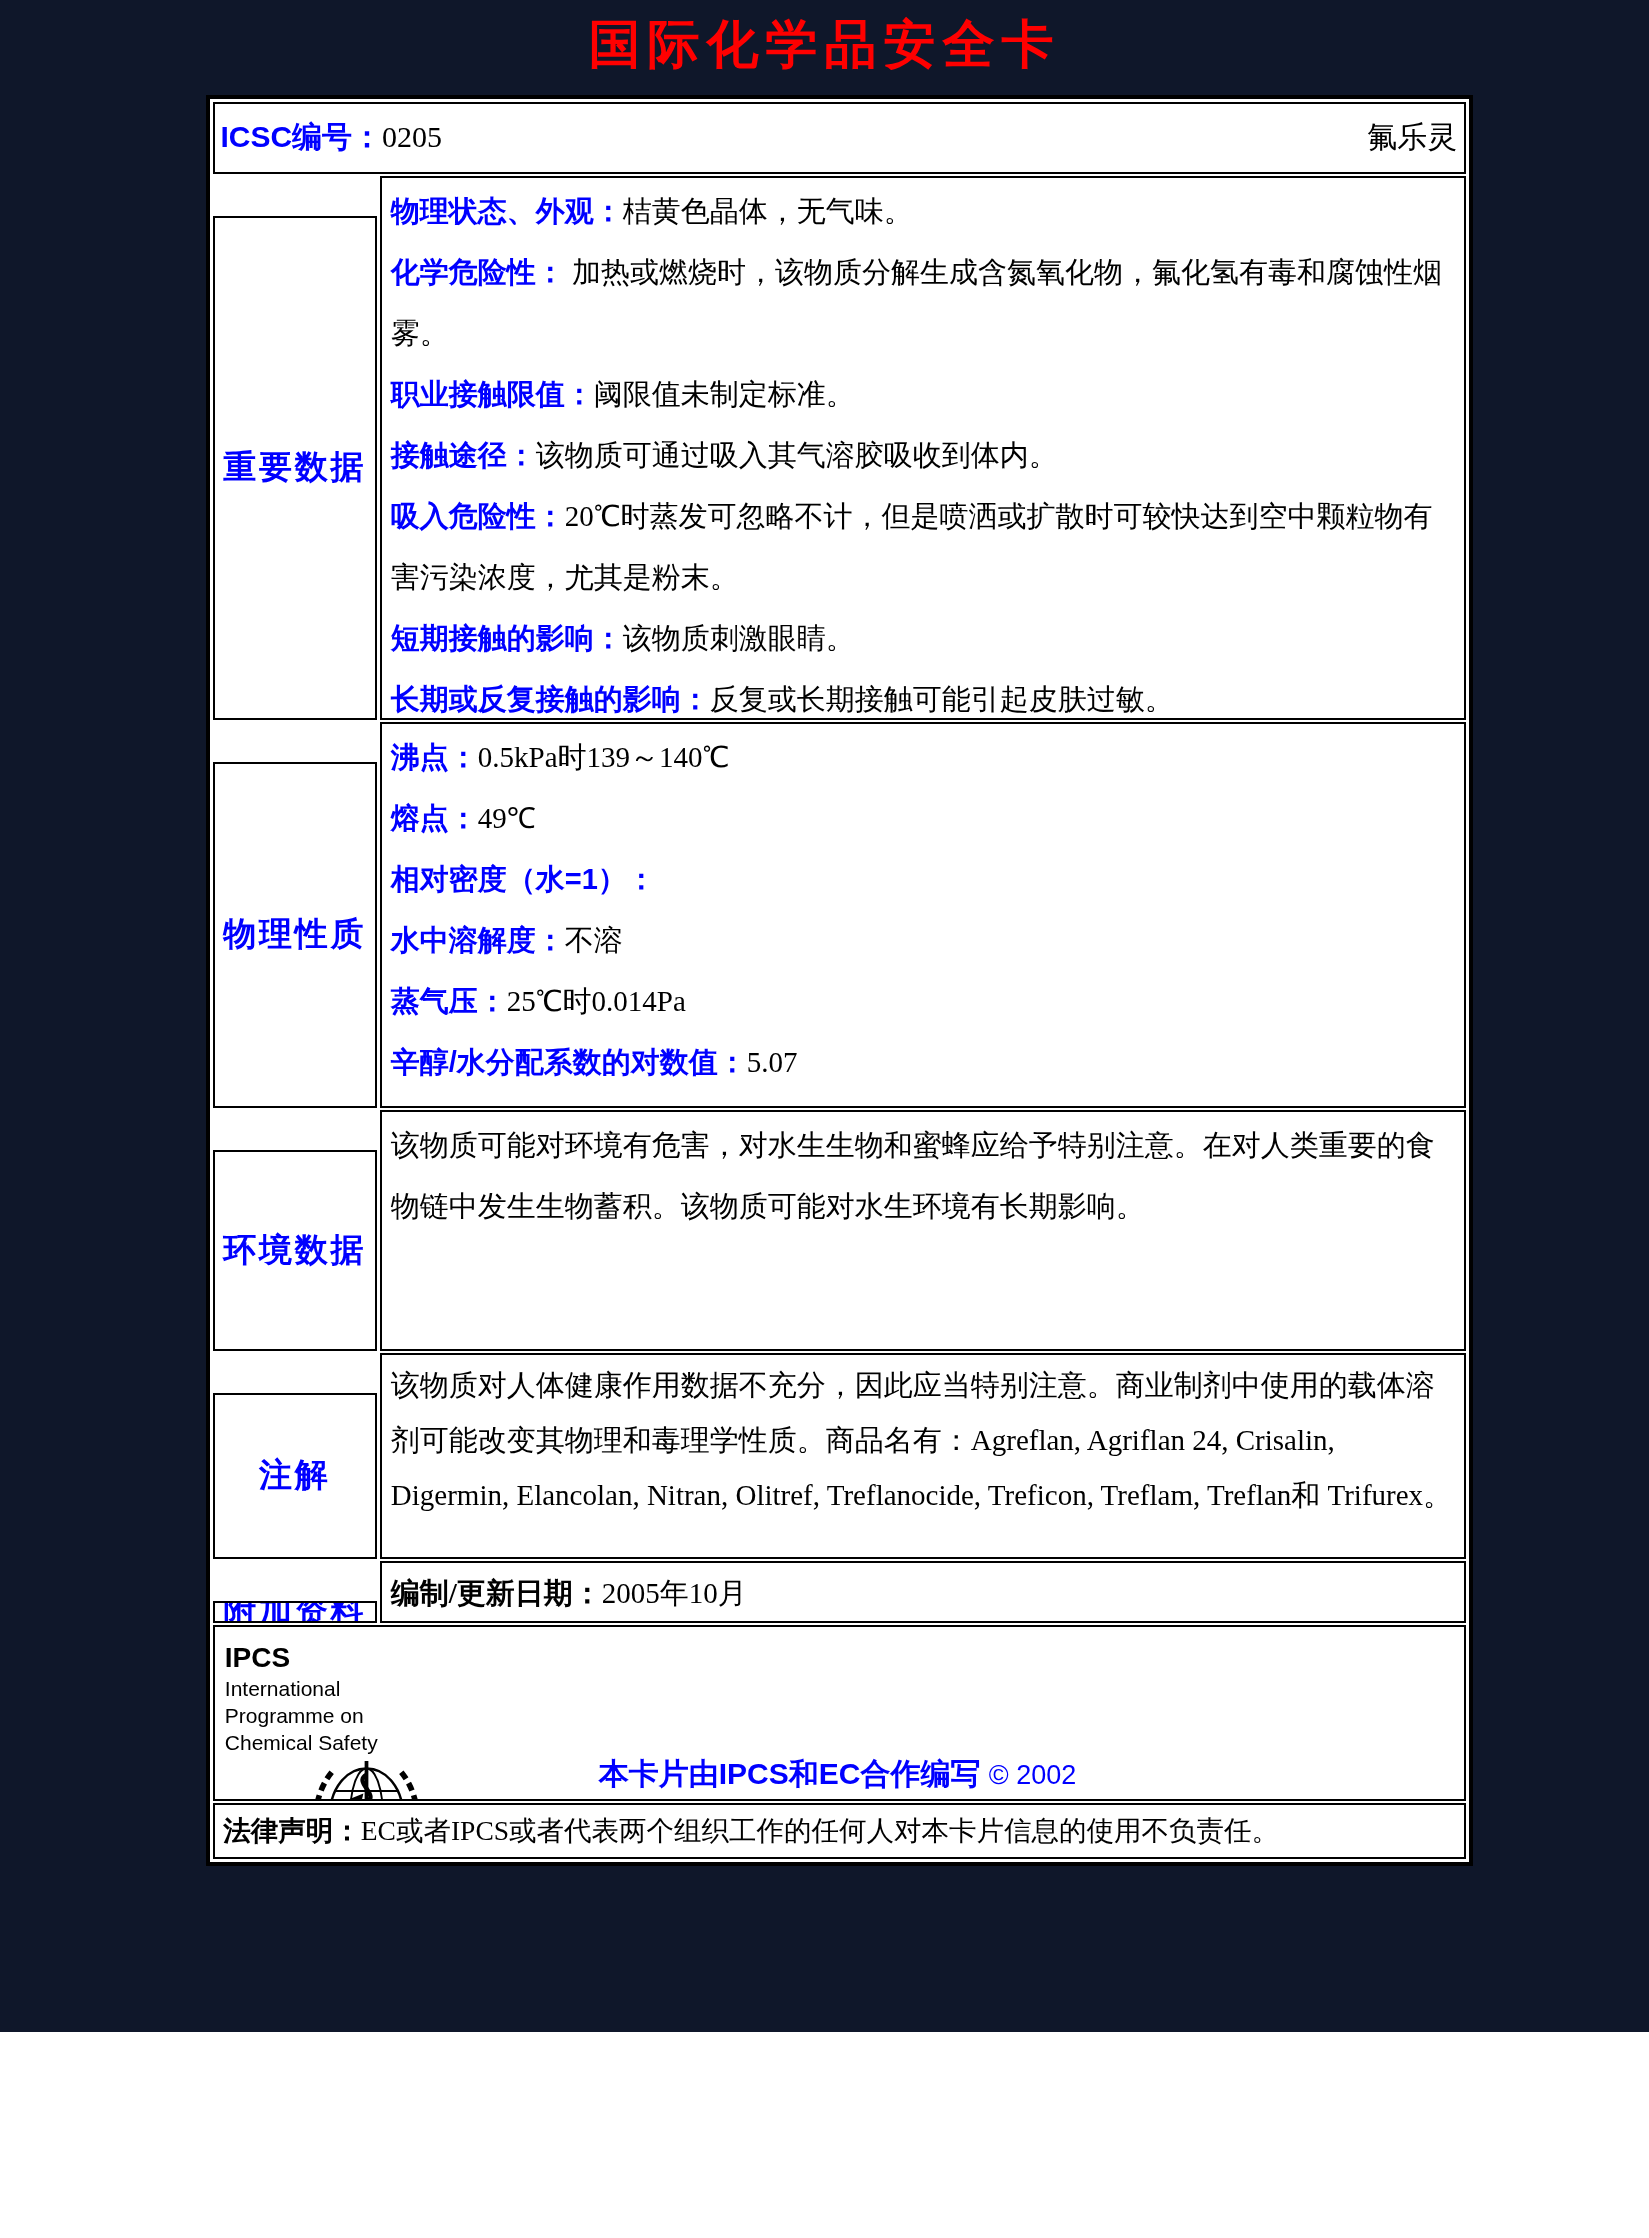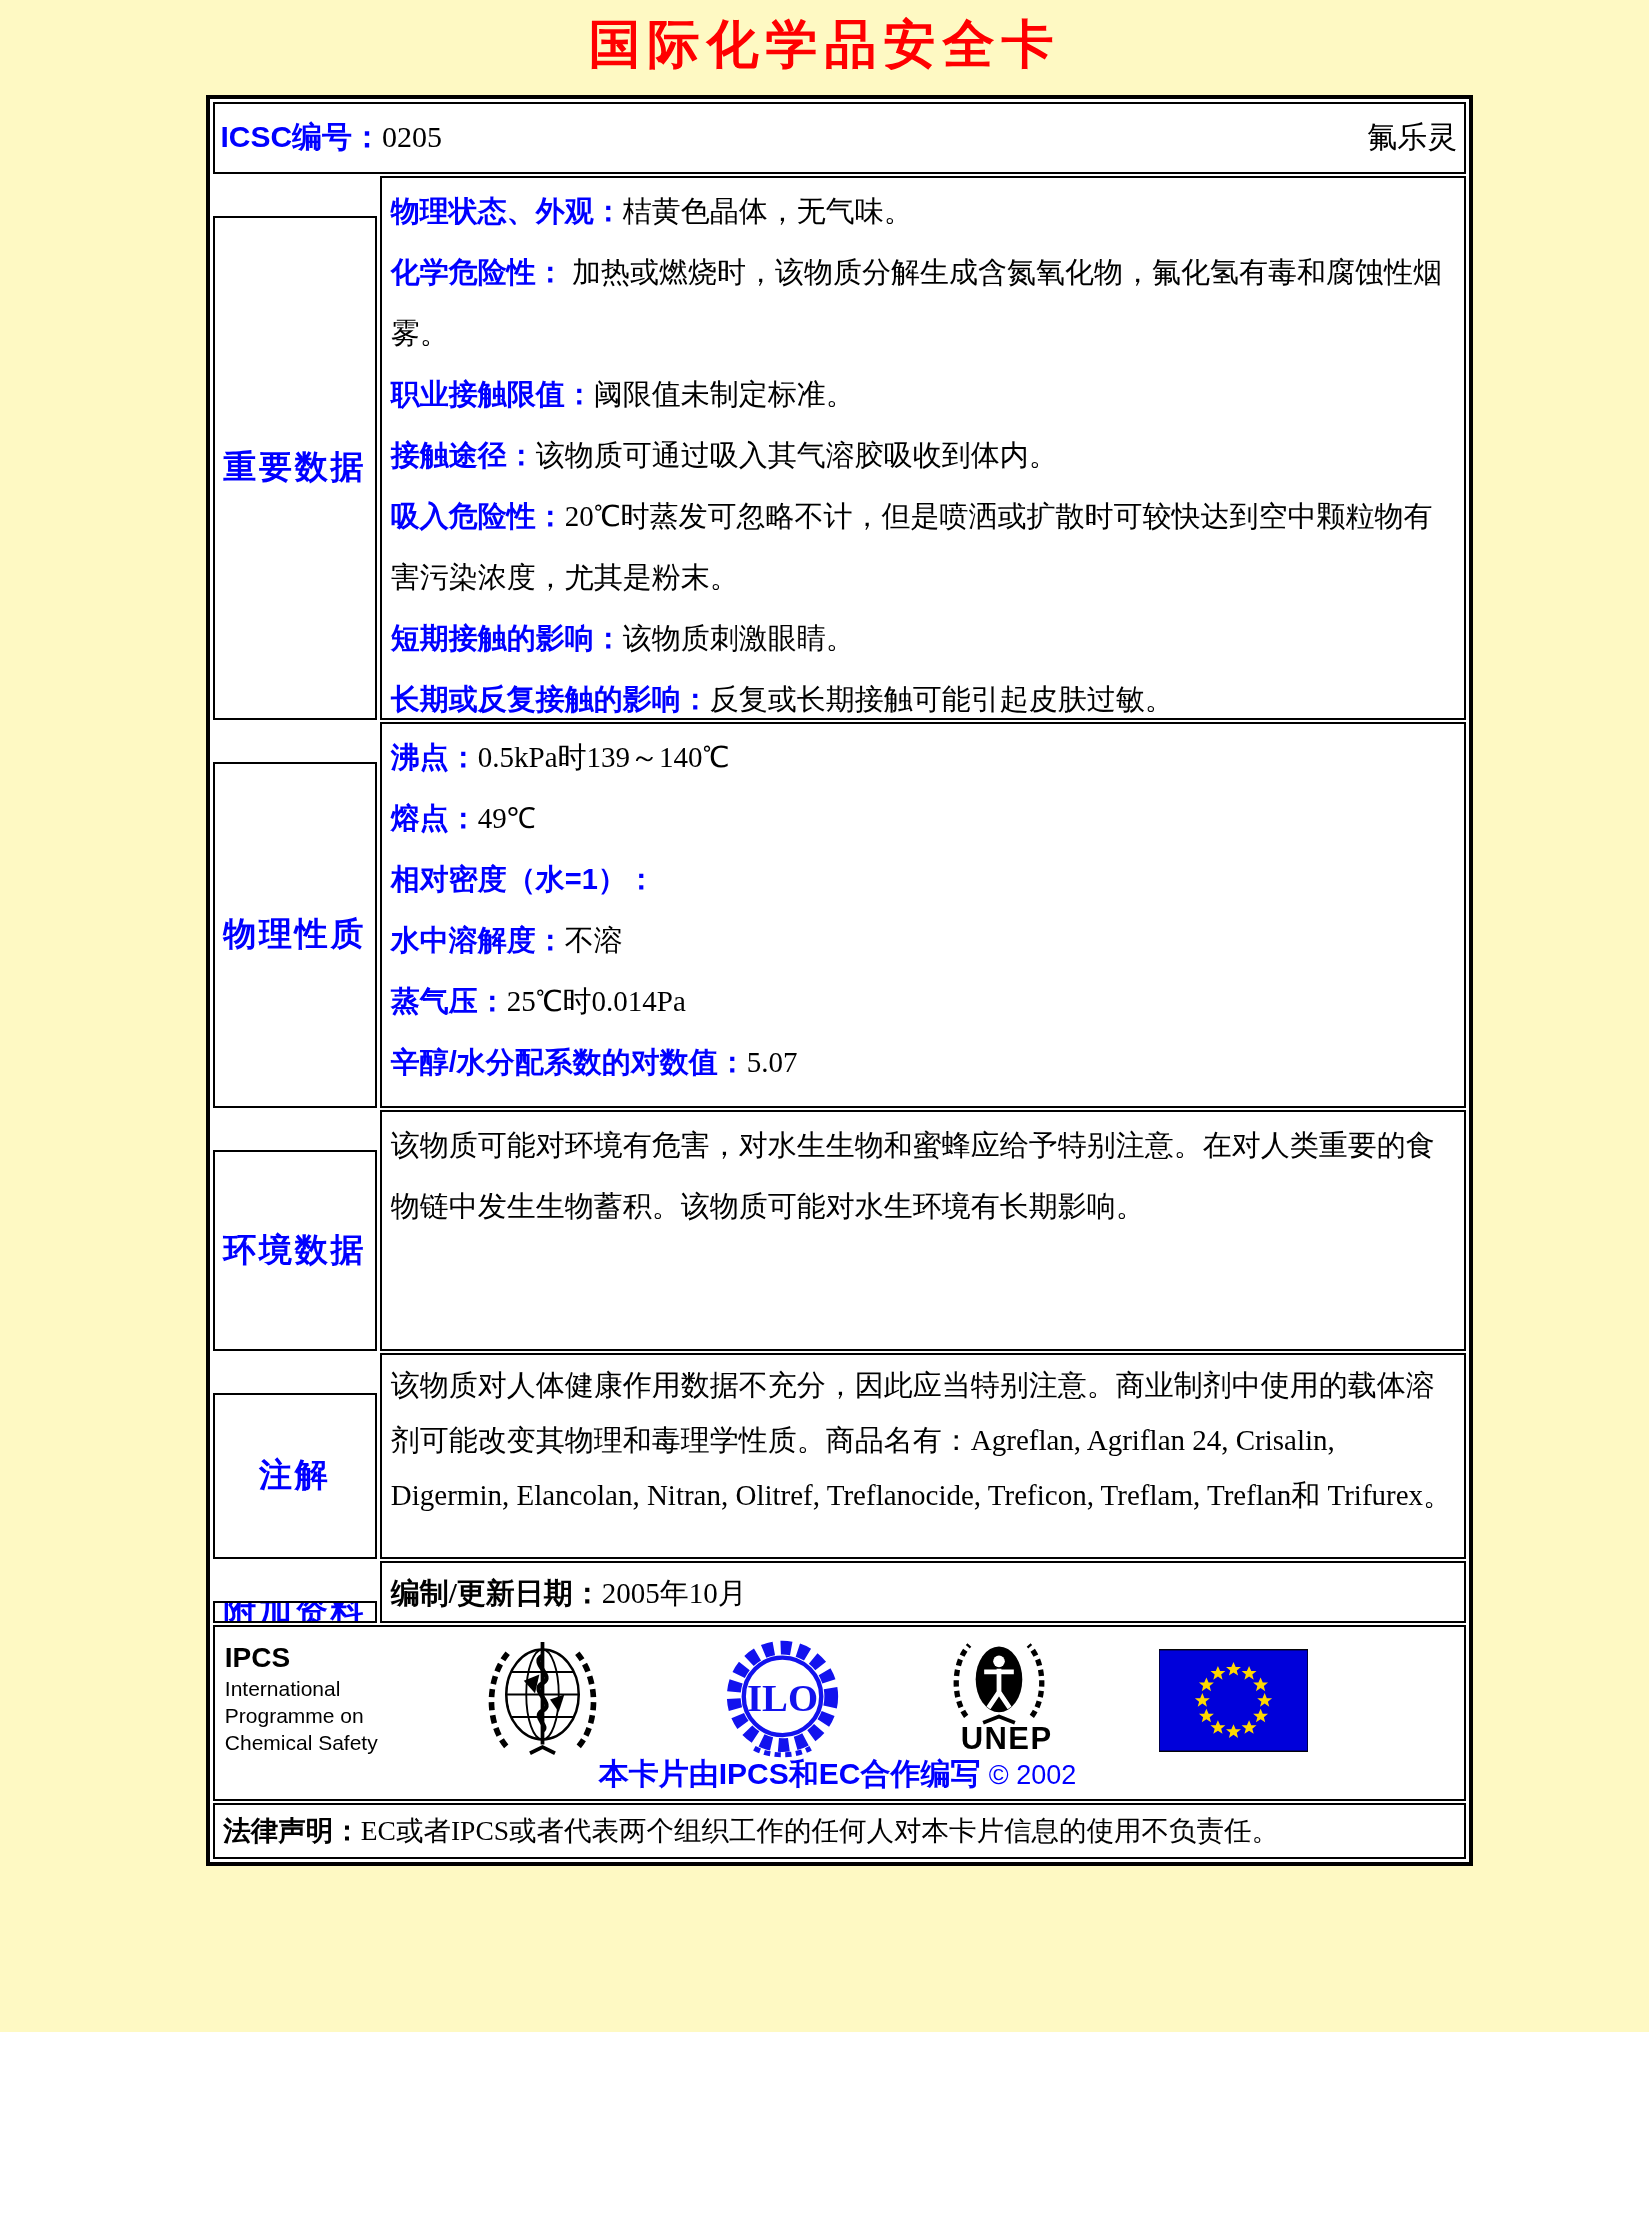--- a/index.html
+++ b/index.html
@@ -1,20 +1,20 @@
 <!DOCTYPE html>
 <html style="font-size:11.3px"><head>
 <meta charset="utf-8">
 <style>
   html, body { margin: 0; padding: 0; background: #ffffff; }
   .page {
     position: relative;
     width: 1649px;
     height: 2032px;
-    background: #fef9c3;
+    background: #0f172a;
     font-family: "Liberation Serif", serif;
     overflow: hidden;
   }
   .title {
     position: absolute;
     top: 10px;
     left: 0;
     width: 1649px;
     margin: 0;
     text-align: center;
@@ -91,20 +91,21 @@
   
   .logos-inner {
     flex: 1;
     position: relative;
     padding: 10px 7px 0 10px;
   }
   .logos-strip {
     display: flex;
     align-items: flex-start;
     height: 125px;
+    flex-direction: column;
   }
   .ipcs-block {
     width: 176px;
     font-family: "Liberation Sans", sans-serif;
     color: #000000;
     padding-top: 4.2px;
   }
   .ipcs-acronym { font-size: 28px; font-weight: bold; line-height: 34px; }
   .ipcs-line { font-size: 21px; line-height: 27px; }
   .logo-slot { display: flex; flex-direction: column; align-items: center; }

